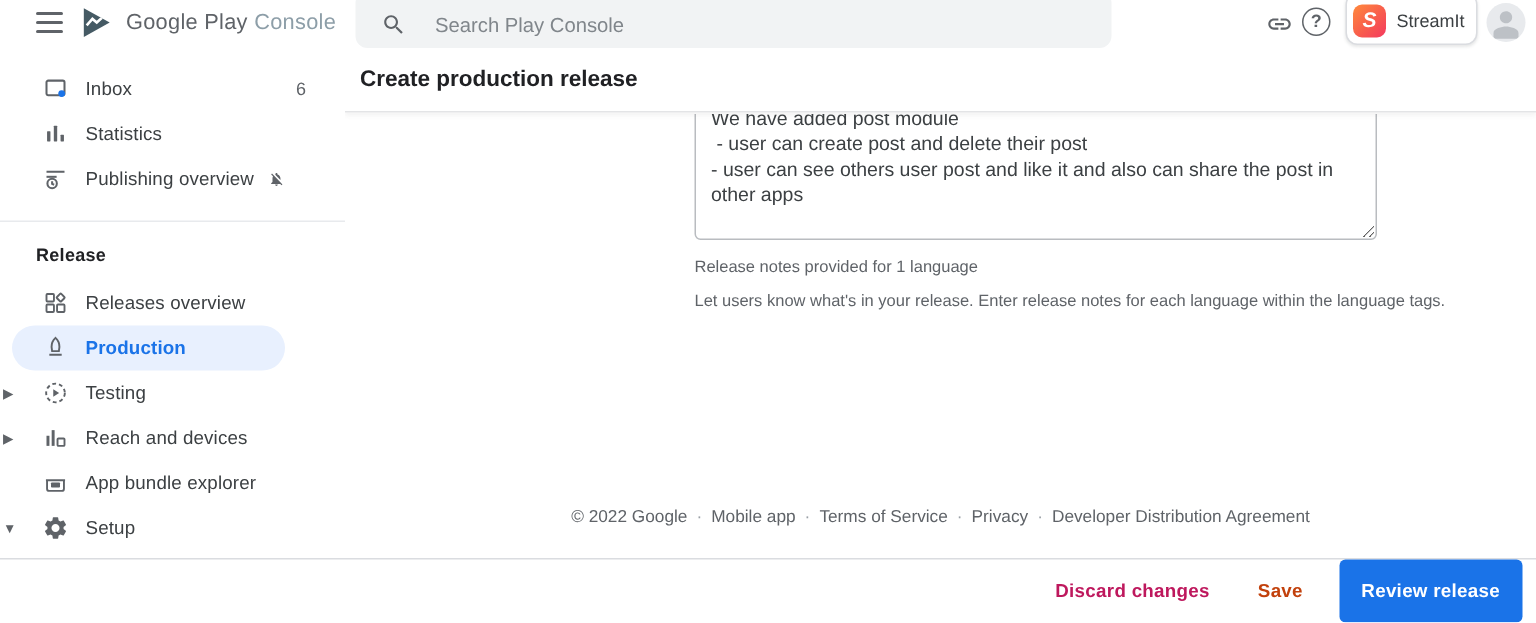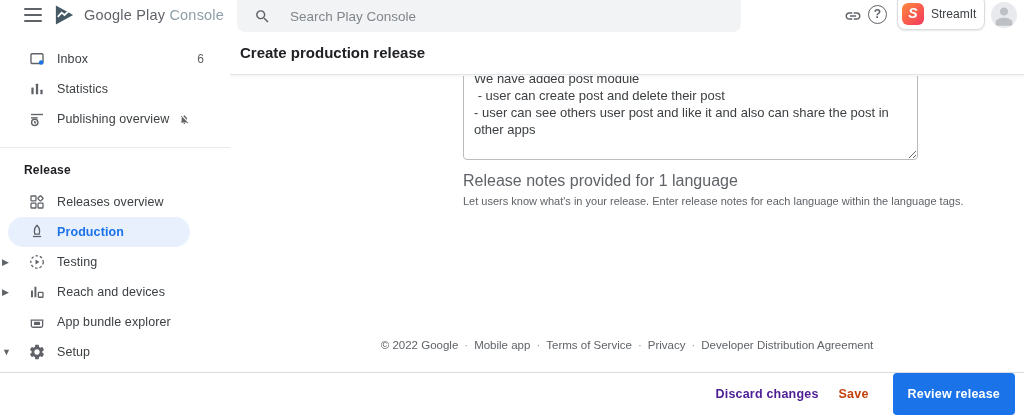--- a/index.html
+++ b/index.html
@@ -56,33 +56,33 @@
   
   .main { position:absolute; left:230px; top:33px; right:0; bottom:43px; background:#fff; }
   .main-header { position:absolute; top:0; left:0; right:0; height:42px; background:#fff; z-index:5;
     border-bottom:1px solid #e3e4e6; box-shadow:0 2px 3px rgba(60,64,67,.06); }
   .page-title { position:absolute; left:10px; top:0; line-height:40px; font-size:15px; font-weight:bold; color:#202124; }
   .content { position:absolute; top:43px; left:0; right:0; bottom:0; overflow:hidden; }
 
   .notes-area { position:absolute; left:233px; top:-13px; width:455px; height:97px;
     border:1px solid #b9bcc0; border-radius:4px; padding:6px 10px; resize:both;
     font-family:inherit; font-size:13px; line-height:17px; color:#3c4043; outline:none; background:#fff; }
-  .notes-count { position:absolute; left:233px; top:96px; font-size:16px; color:#5f6368; }
+  .notes-count { position:absolute; left:233px; top:96px; font-size:11px; color:#5f6368; }
   .notes-helper { position:absolute; left:233px; top:119px; font-size:11px; color:#5f6368; }
 
   .footer { position:absolute; left:0; right:0; top:263px; text-align:center; font-size:11.5px; color:#5f6368; }
   .footer span { margin:2px 4px; }
   .footer .dot { color:#9aa0a6; margin:0 2px; }
   .footer .flink { cursor:pointer; }
 
   
   .actionbar { position:absolute; left:0; right:0; bottom:0; height:43px; background:#fff;
     border-top:1px solid #dadce0; display:flex; align-items:center; justify-content:flex-end; z-index:40; }
   .btn-text { font-size:12.5px; font-weight:bold; letter-spacing:.2px; cursor:pointer; background:none; border:none; font-family:inherit; }
-  .btn-discard { color:#4c1d95; margin-right:20px; }
+  .btn-discard { color:#be185d; margin-right:32px; }
   .btn-save { color:#c2410c; margin-right:24px; }
   .btn-primary { background:#1a73e8; color:#fff; font-size:12.5px; font-weight:bold; letter-spacing:.2px;
     border:none; border-radius:4px; height:42px; padding:0 15px; margin-right:9px; cursor:pointer; font-family:inherit; }
 </style>
 </head>
 <body>
 
 <div class="page">
 
   <div class="topbar">

